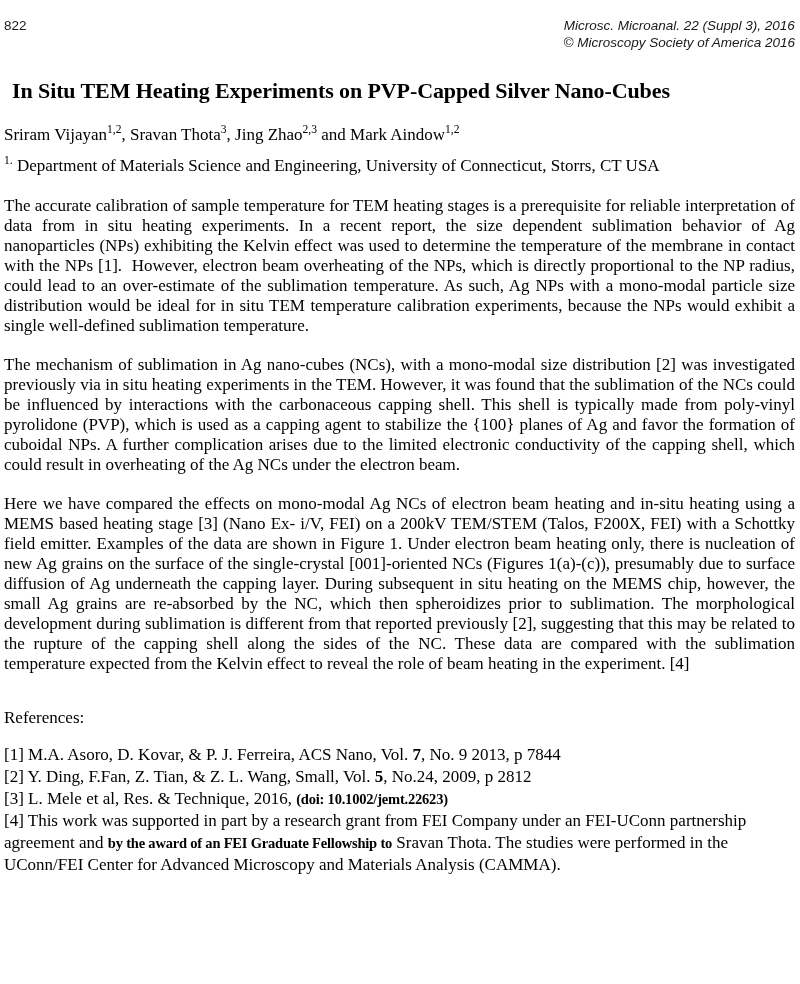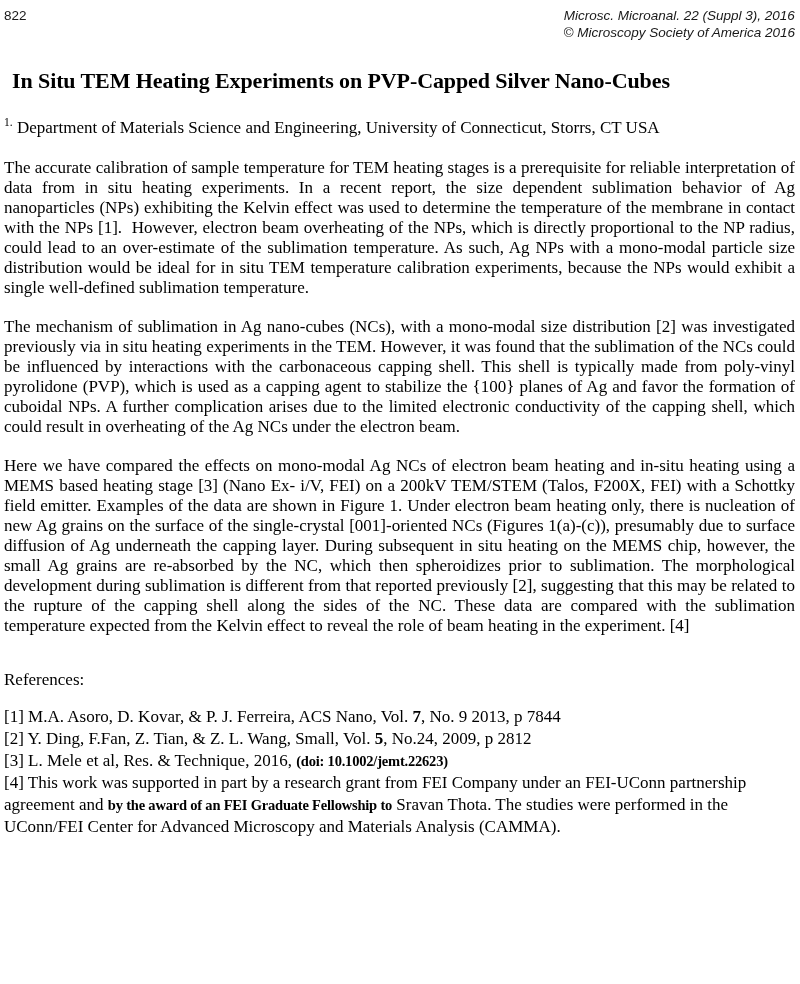--- a/index.html
+++ b/index.html
@@ -3,37 +3,37 @@
 <meta charset="utf-8">
 <style>
   html,body{margin:0;padding:0;background:#ffffff;}
   body{
     width:800px;height:984px;
     color:#000;
     font-family:"Liberation Serif", serif;
     -webkit-font-smoothing:antialiased;
     overflow:hidden;
   }
-  .page{padding:7px 5px 0 4px;}
+  .page{padding:17px 5px 0 4px;}
 
   
   .hdr{
     display:flex;justify-content:space-between;align-items:flex-start;
     font-family:"Liberation Sans", sans-serif;
     font-size:13.5px;line-height:17px;color:#191919;
   }
   .hdr-right{text-align:center;font-style:italic;}
 
   
   .title{
     font-size:22px;line-height:26px;font-weight:bold;
     margin:27px 0 0 8px;letter-spacing:-0.1px;
   }
   .authors{font-size:17px;line-height:20px;margin-top:21px;}
-  .affils{margin-top:22px;font-size:17px;line-height:23px;}
+  .affils{margin-top:9px;font-size:17px;line-height:23px;}
   .affil-line{white-space:nowrap;}
 
   
   .para{
     font-size:17px;line-height:20px;
     text-align:justify;text-justify:inter-word;
     margin:19px 0 0 0;
   }
 
   
@@ -55,20 +55,21 @@
       <div>822</div>
     </div>
     <div class="hdr-right">
       <div>Microsc. Microanal. 22 (Suppl 3), 2016</div>
       <div>© Microscopy Society of America 2016</div>
     </div>
   </div>
 
   <h1 class="title">In Situ TEM Heating Experiments on PVP-Capped Silver Nano-Cubes</h1>
 
+  <div class="authors"><span>Sriram Vijayan</span><sup>1,2</sup><span>, Sravan Thota</span><sup>3</sup><span>, Jing Zhao</span><sup>2,3</sup><span> and Mark Aindow</span><sup>1,2</sup></div>
 
   <div class="affils">
     <div class="affil-line"><sup>1.</sup><span> Department of Materials Science and Engineering, University of Connecticut, Storrs, CT USA</span></div>
   </div>
 
   <p class="para">The accurate calibration of sample temperature for TEM heating stages is a prerequisite for reliable interpretation of data from in situ heating experiments. In a recent report, the size dependent sublimation behavior of Ag nanoparticles (NPs) exhibiting the Kelvin effect was used to determine the temperature of the membrane in contact with the NPs [1].&nbsp; However, electron beam overheating of the NPs, which is directly proportional to the NP radius, could lead to an over-estimate of the sublimation temperature. As such, Ag NPs with a mono-modal particle size distribution would be ideal for in situ TEM temperature calibration experiments, because the NPs would exhibit a single well-defined sublimation temperature.</p>
   <p class="para">The mechanism of sublimation in Ag nano-cubes (NCs), with a mono-modal size distribution [2] was investigated previously via in situ heating experiments in the TEM. However, it was found that the sublimation of the NCs could be influenced by interactions with the carbonaceous capping shell. This shell is typically made from poly-vinyl pyrolidone (PVP), which is used as a capping agent to stabilize the {100} planes of Ag and favor the formation of cuboidal NPs. A further complication arises due to the limited electronic conductivity of the capping shell, which could result in overheating of the Ag NCs under the electron beam.</p>
   <p class="para">Here we have compared the effects on mono-modal Ag NCs of electron beam heating and in-situ heating using a MEMS based heating stage [3] (Nano Ex- i/V, FEI) on a 200kV TEM/STEM (Talos, F200X, FEI) with a Schottky field emitter. Examples of the data are shown in Figure 1. Under electron beam heating only, there is nucleation of new Ag grains on the surface of the single-crystal [001]-oriented NCs (Figures 1(a)-(c)), presumably due to surface diffusion of Ag underneath the capping layer. During subsequent in situ heating on the MEMS chip, however, the small Ag grains are re-absorbed by the NC, which then spheroidizes prior to sublimation. The morphological development during sublimation is different from that reported previously [2], suggesting that this may be related to the rupture of the capping shell along the sides of the NC. These data are compared with the sublimation temperature expected from the Kelvin effect to reveal the role of beam heating in the experiment. [4]</p>
 
   <div class="refs-heading">References:</div>

